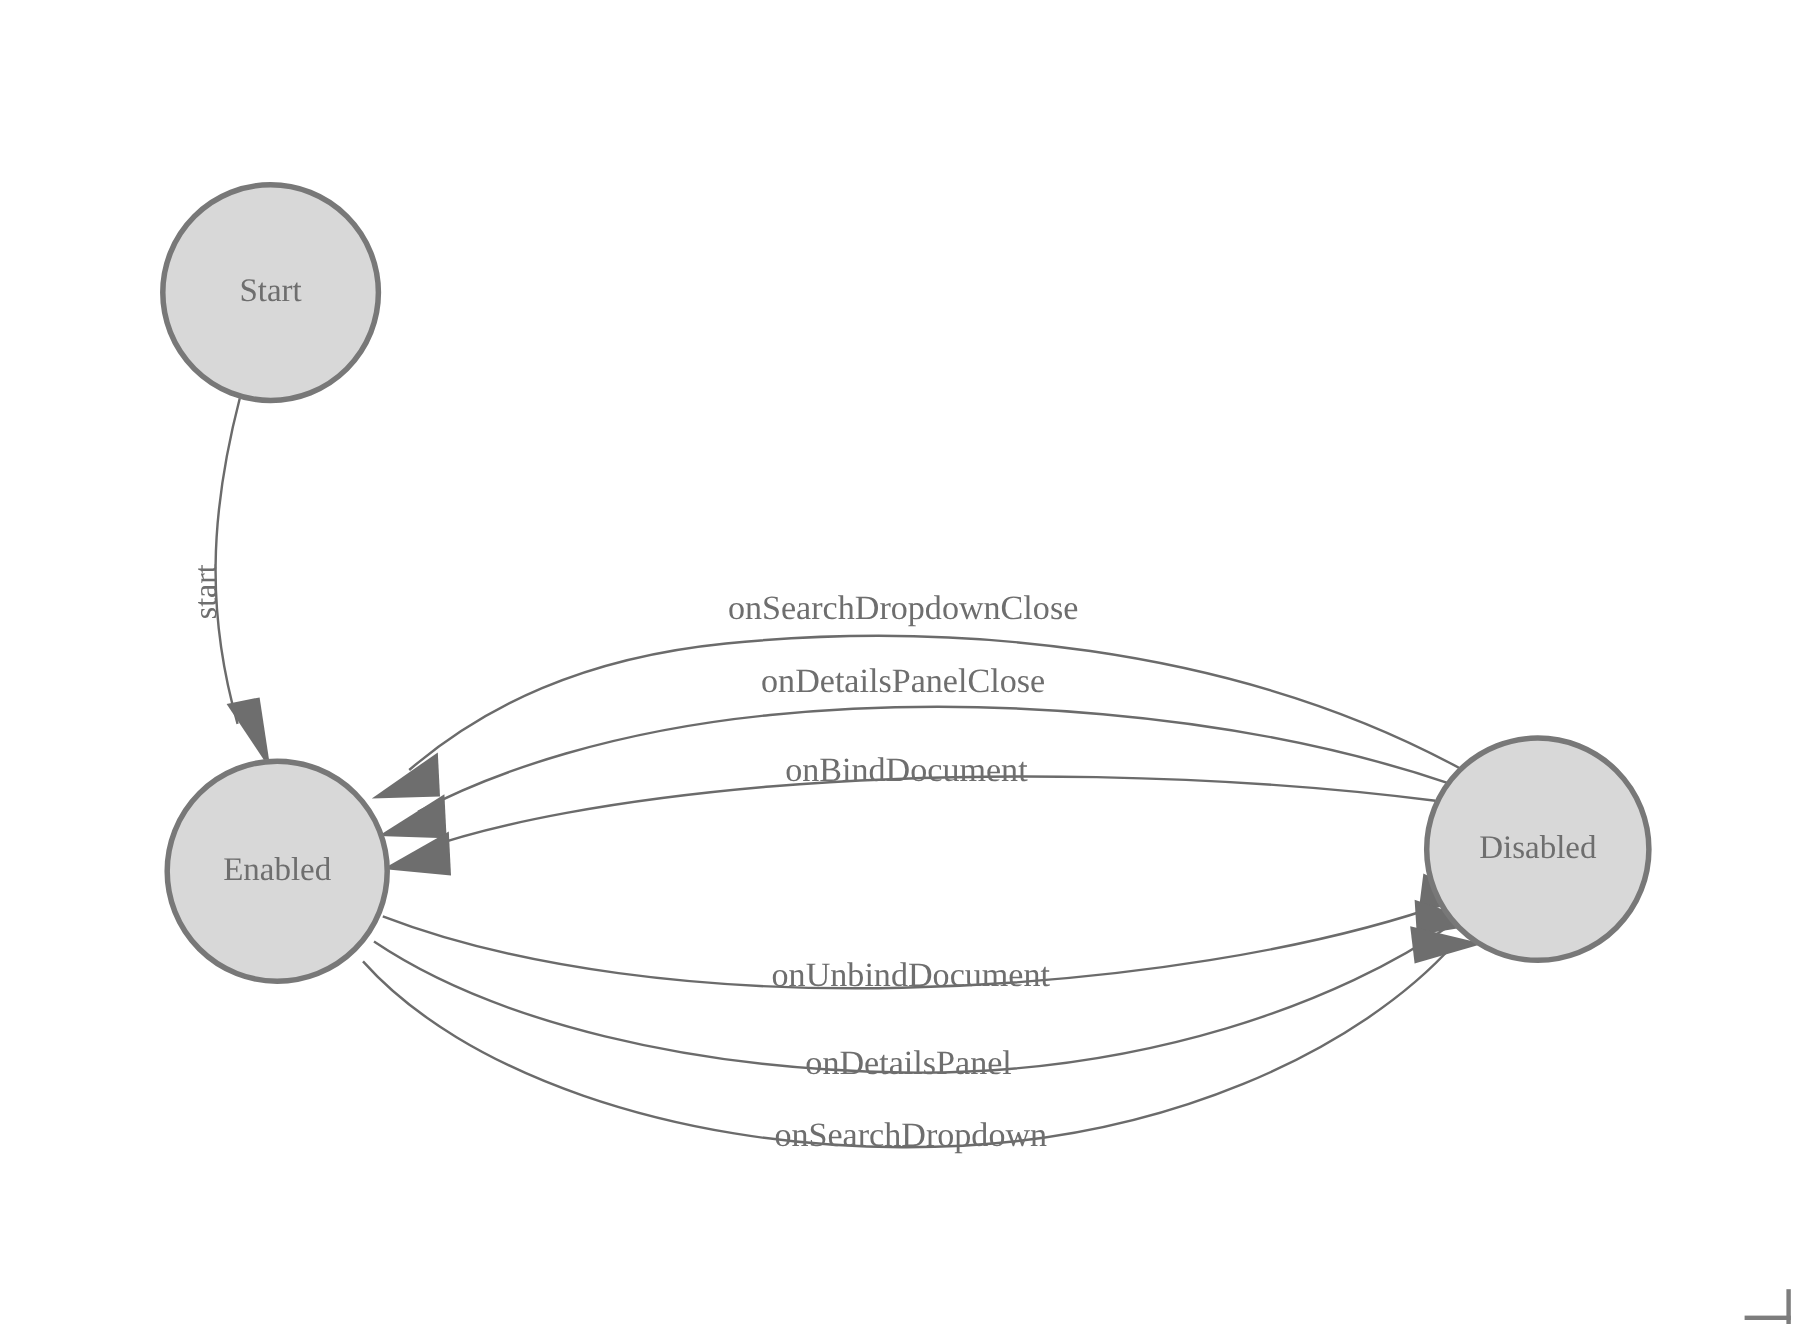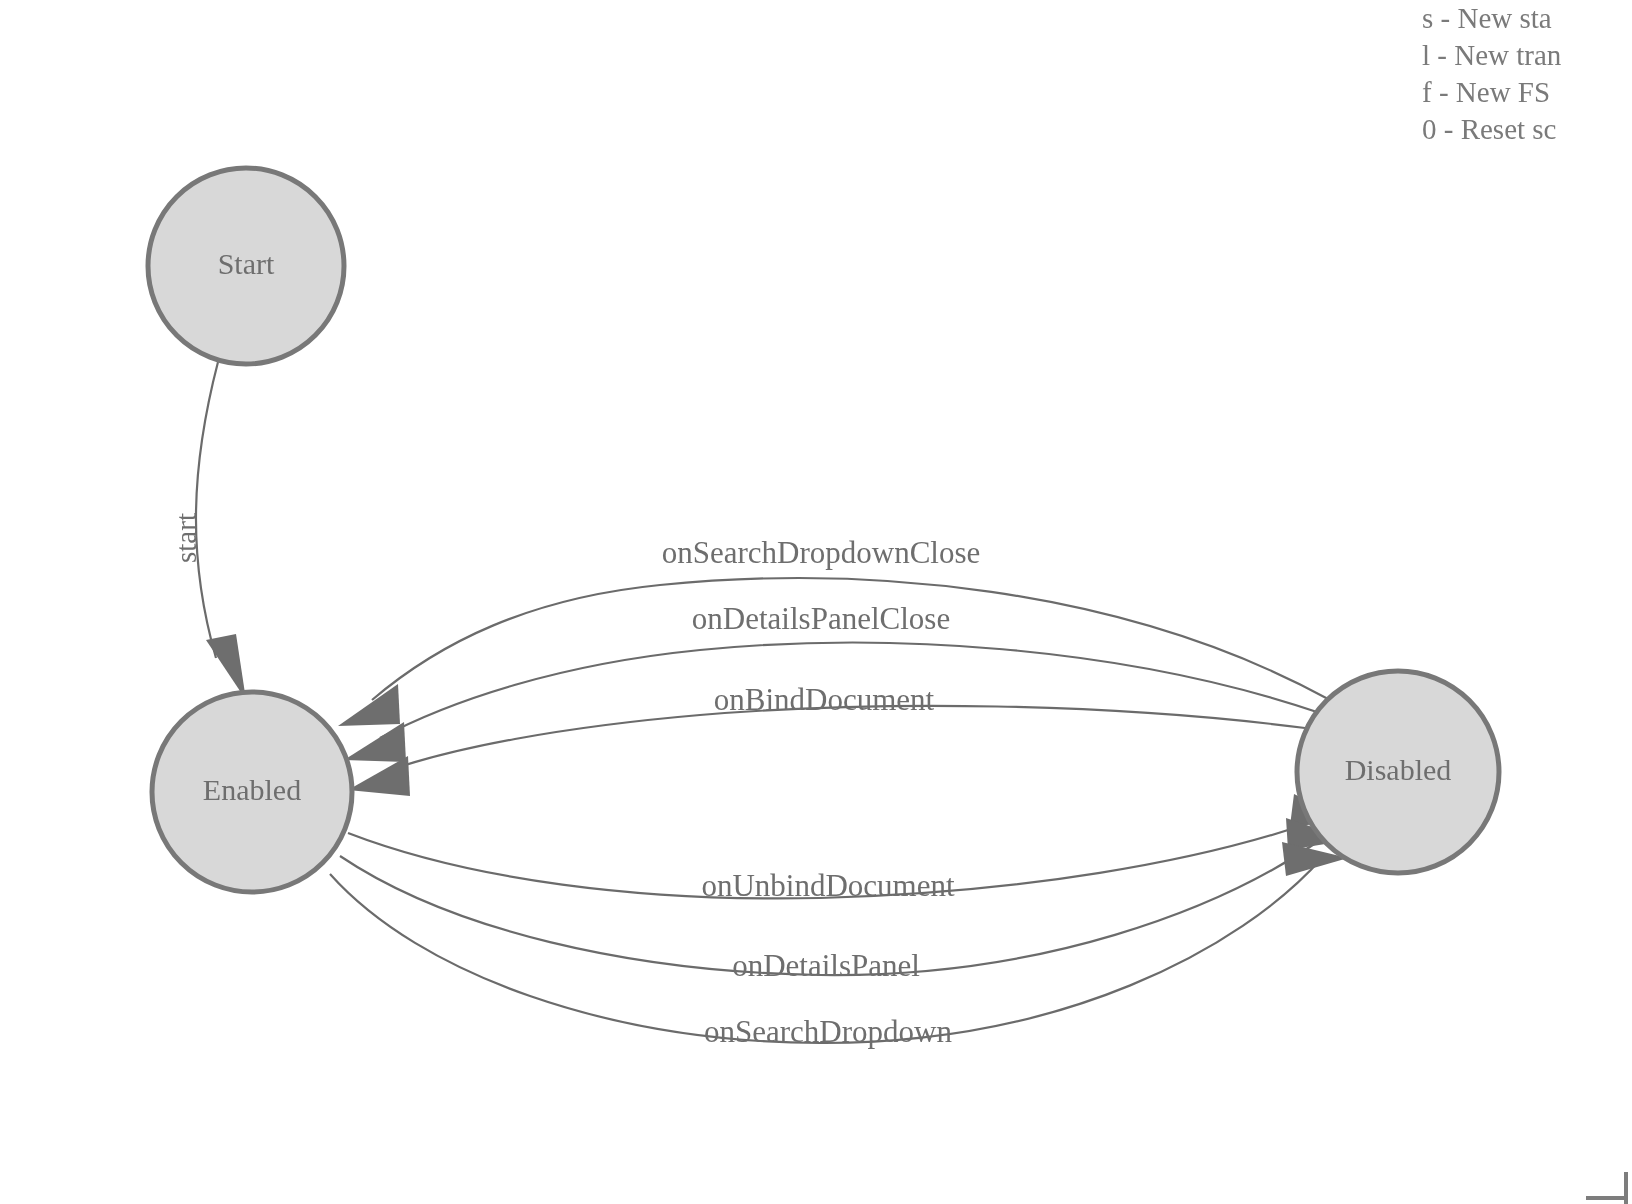--- a/index.html
+++ b/index.html
@@ -189,27 +189,19 @@
       <text class="state-label" x="252" y="793">Enabled</text>
     </g>
 
     <g>
       <circle class="state-circle" cx="1398" cy="772" r="101"></circle>
       <text class="state-label" x="1398" y="773">Disabled</text>
     </g>
 
   </svg>
 
-  <div id="help-overlay">
-    <ul id="help-list">
-      <li>s - New sta</li>
-      <li>l - New tran</li>
-      <li>f - New FS</li>
-      <li>0 - Reset sc</li>
-    </ul>
-  </div>
 
   <div id="corner-mark">
     <div class="corner-v"></div>
     <div class="corner-h"></div>
   </div>
 
 </div>
 
 </body></html>

